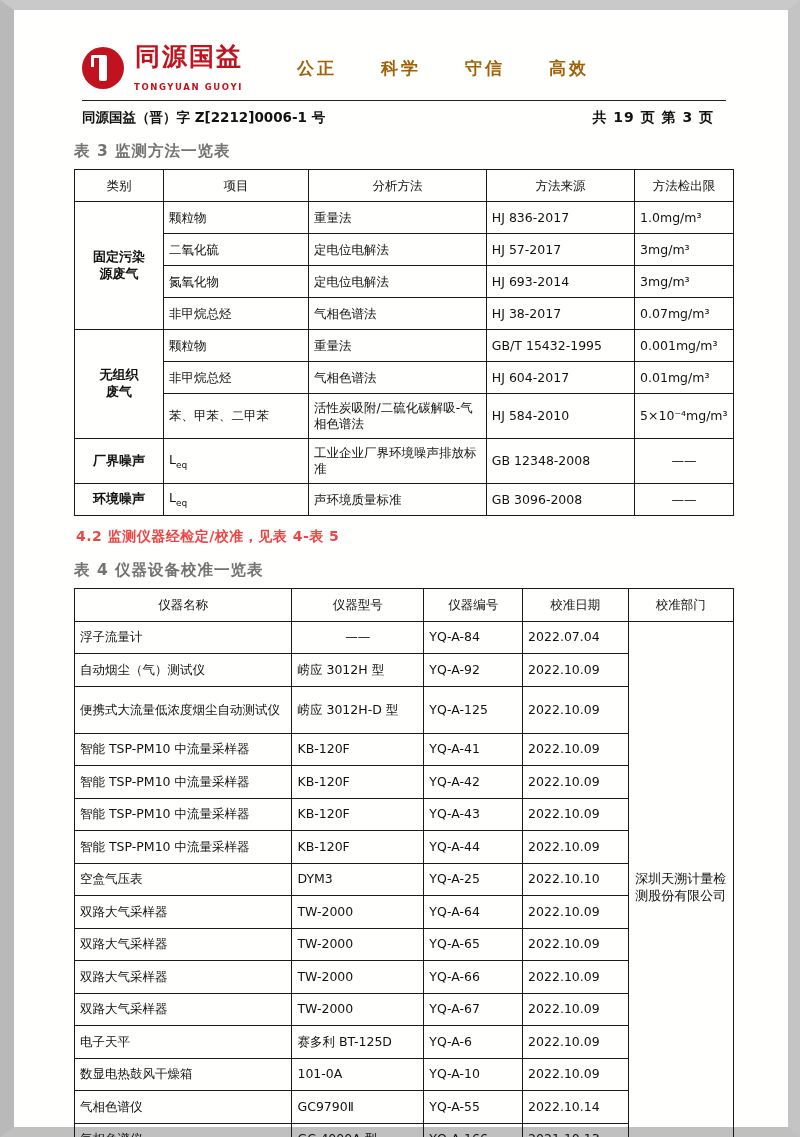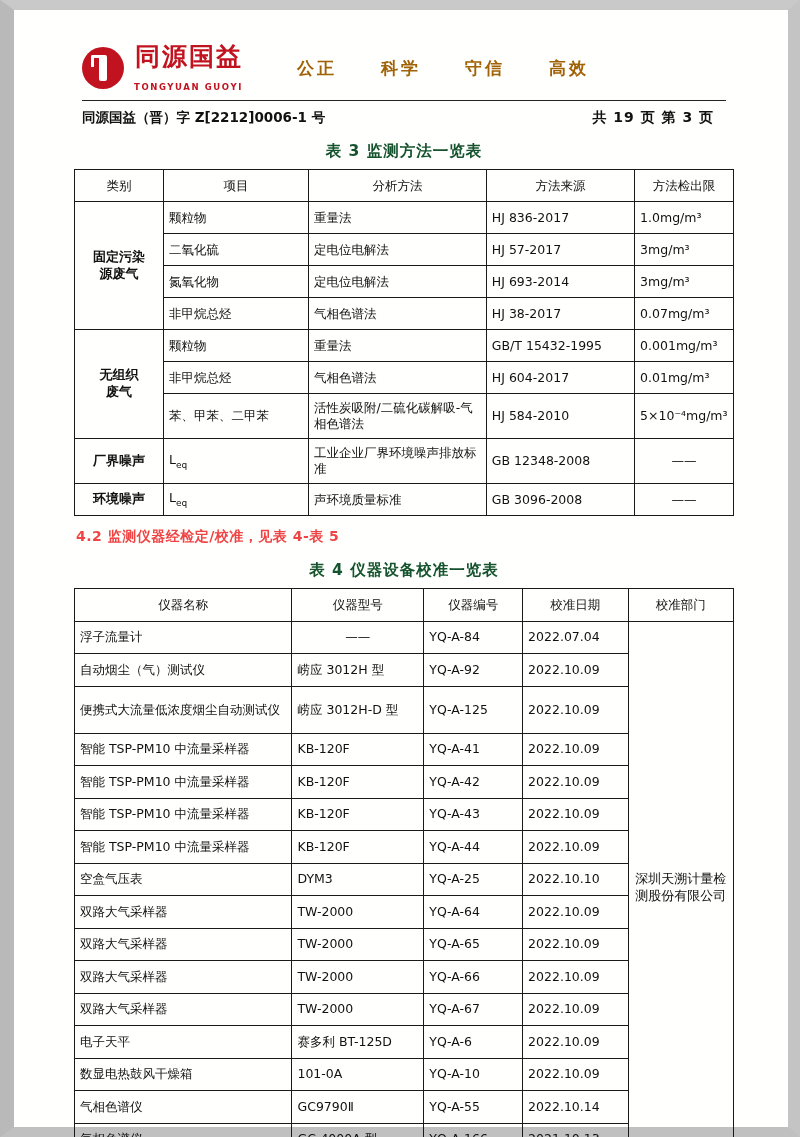--- a/index.html
+++ b/index.html
@@ -126,24 +126,23 @@
     font-weight: bold;
   }
   .docline .right {
     font-size: 14px;
     letter-spacing: 1px;
     font-weight: bold;
   }
 
   
   .table-title {
-    text-align: center;
     font-size: 15.5px;
     font-weight: bold;
-    color: #14532d;
+    color: #737373;
     margin: 14px 0 7px 0;
     letter-spacing: 1px;
   }
   .section-line {
     font-size: 14px;
     font-weight: bold;
     color: #ef4444;
     margin: 12px 0 4px 2px;
     letter-spacing: 0.5px;
   }

